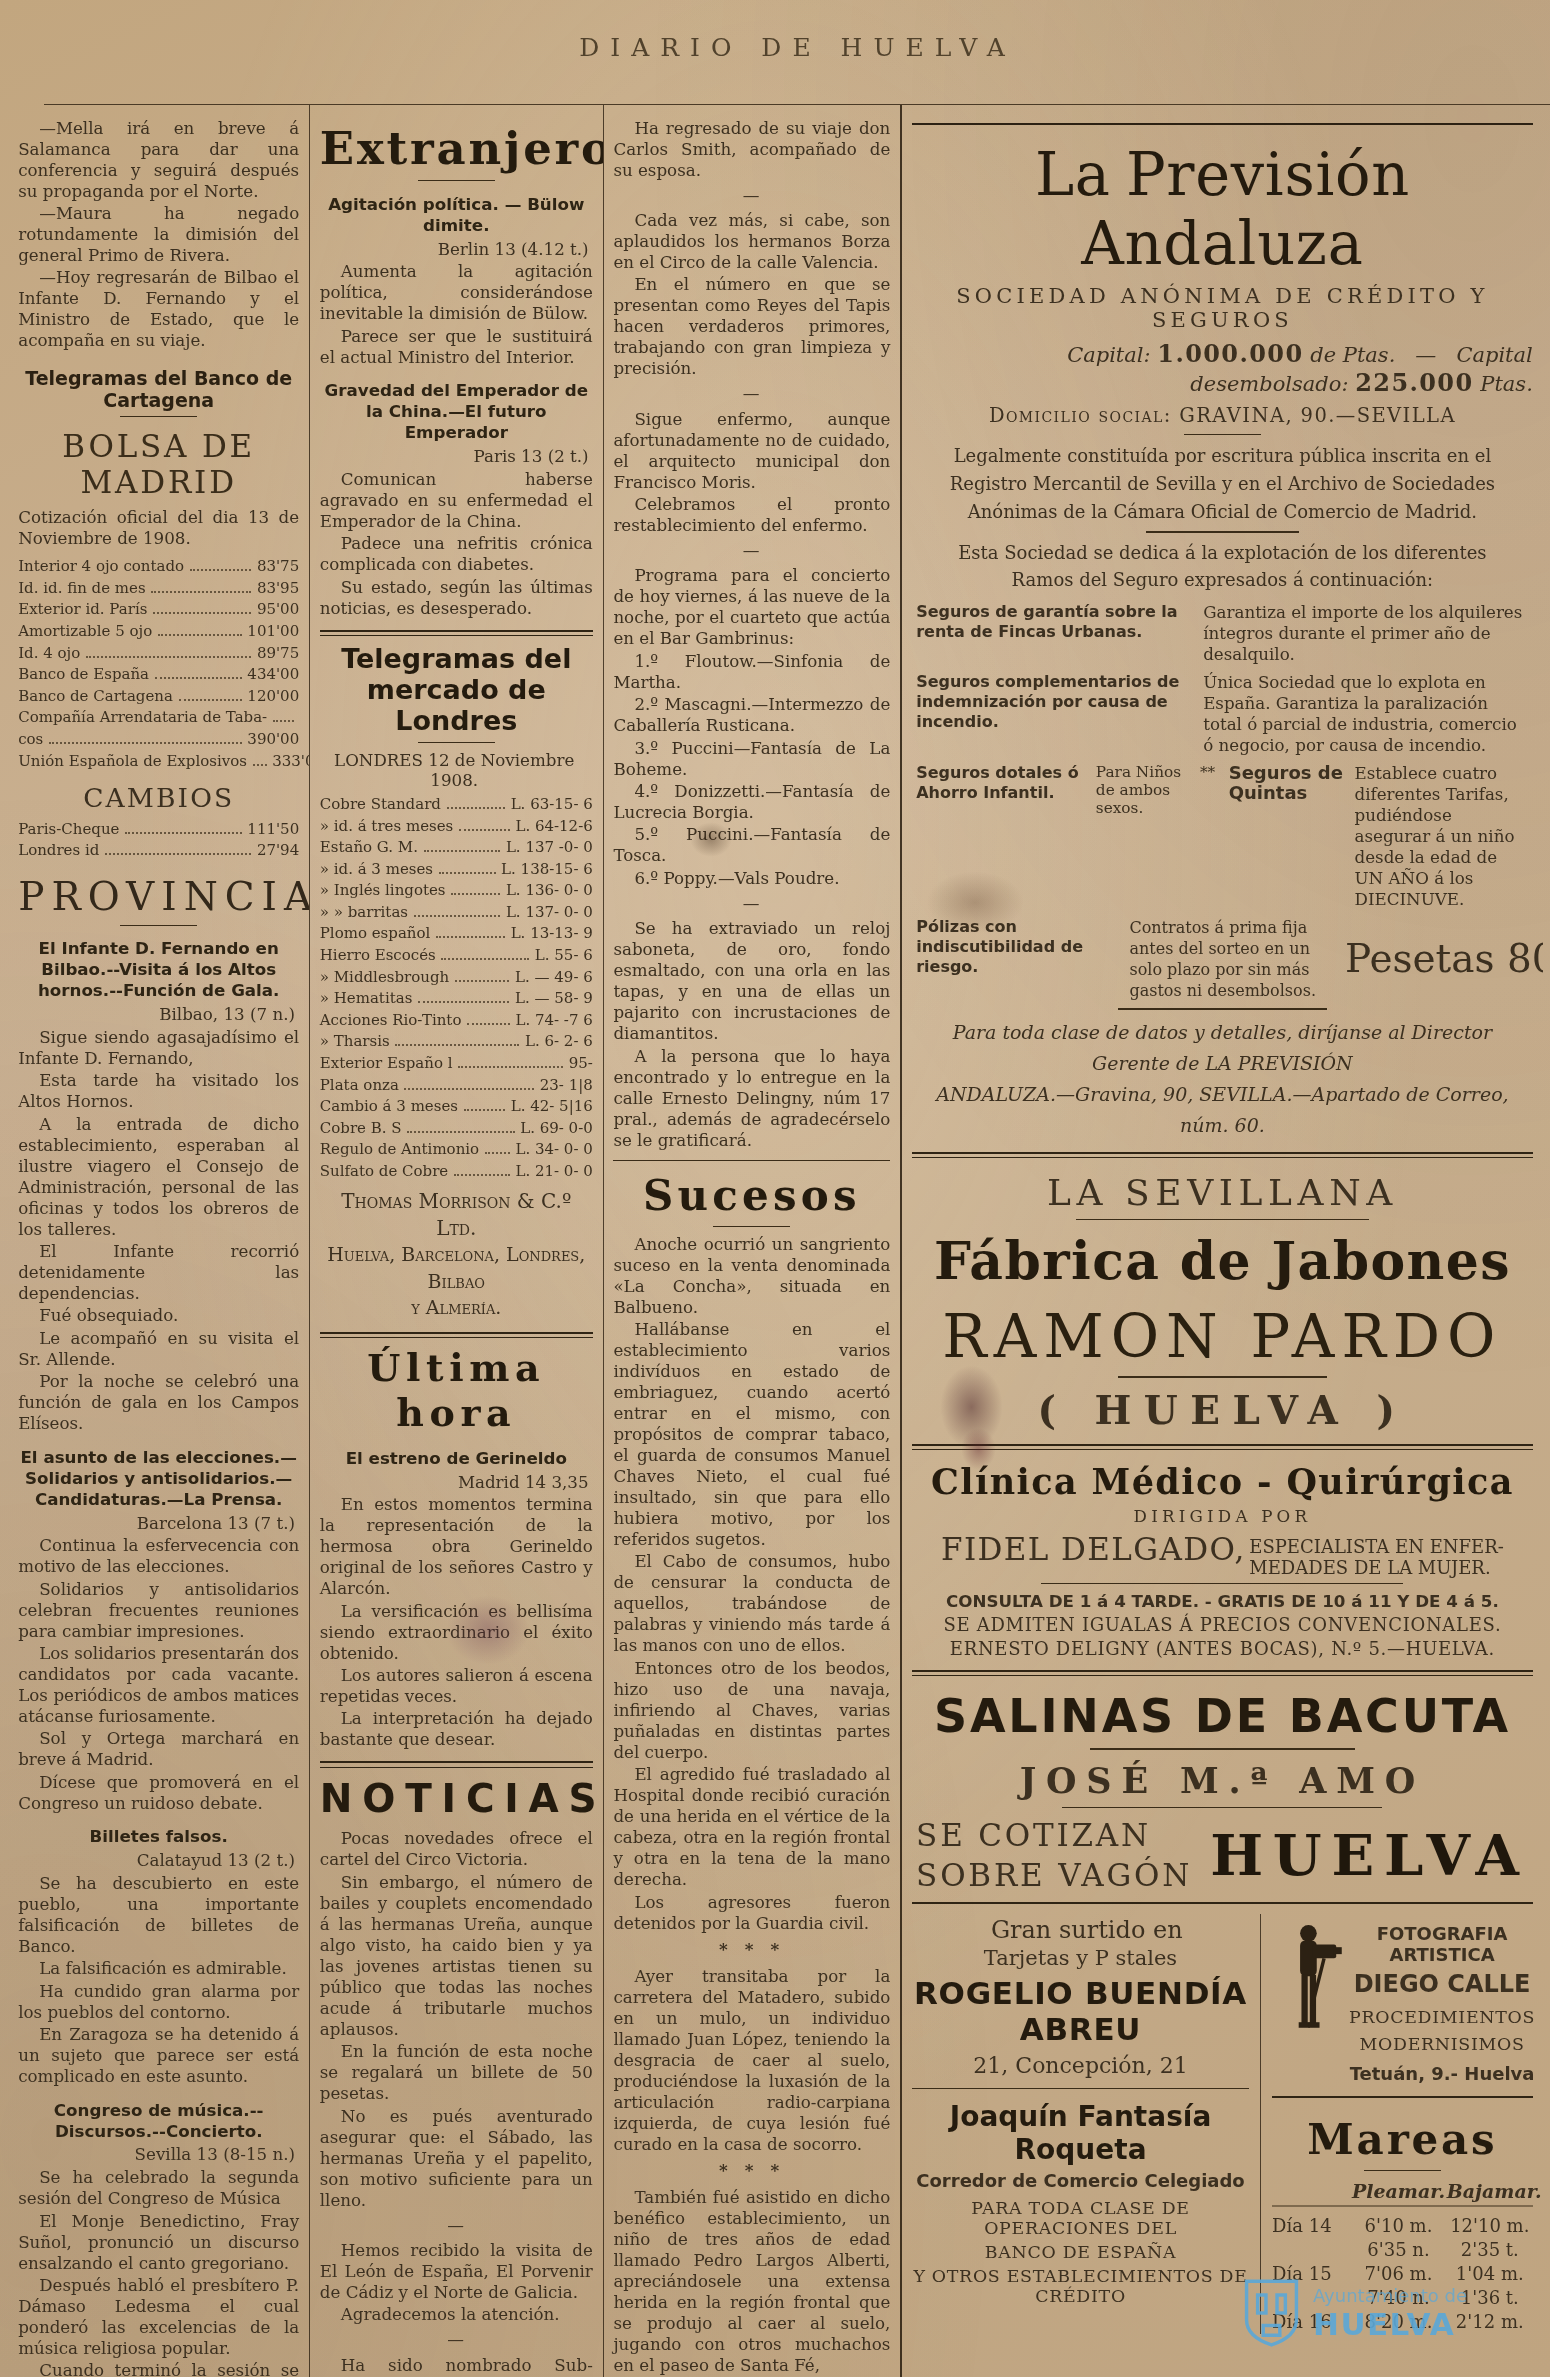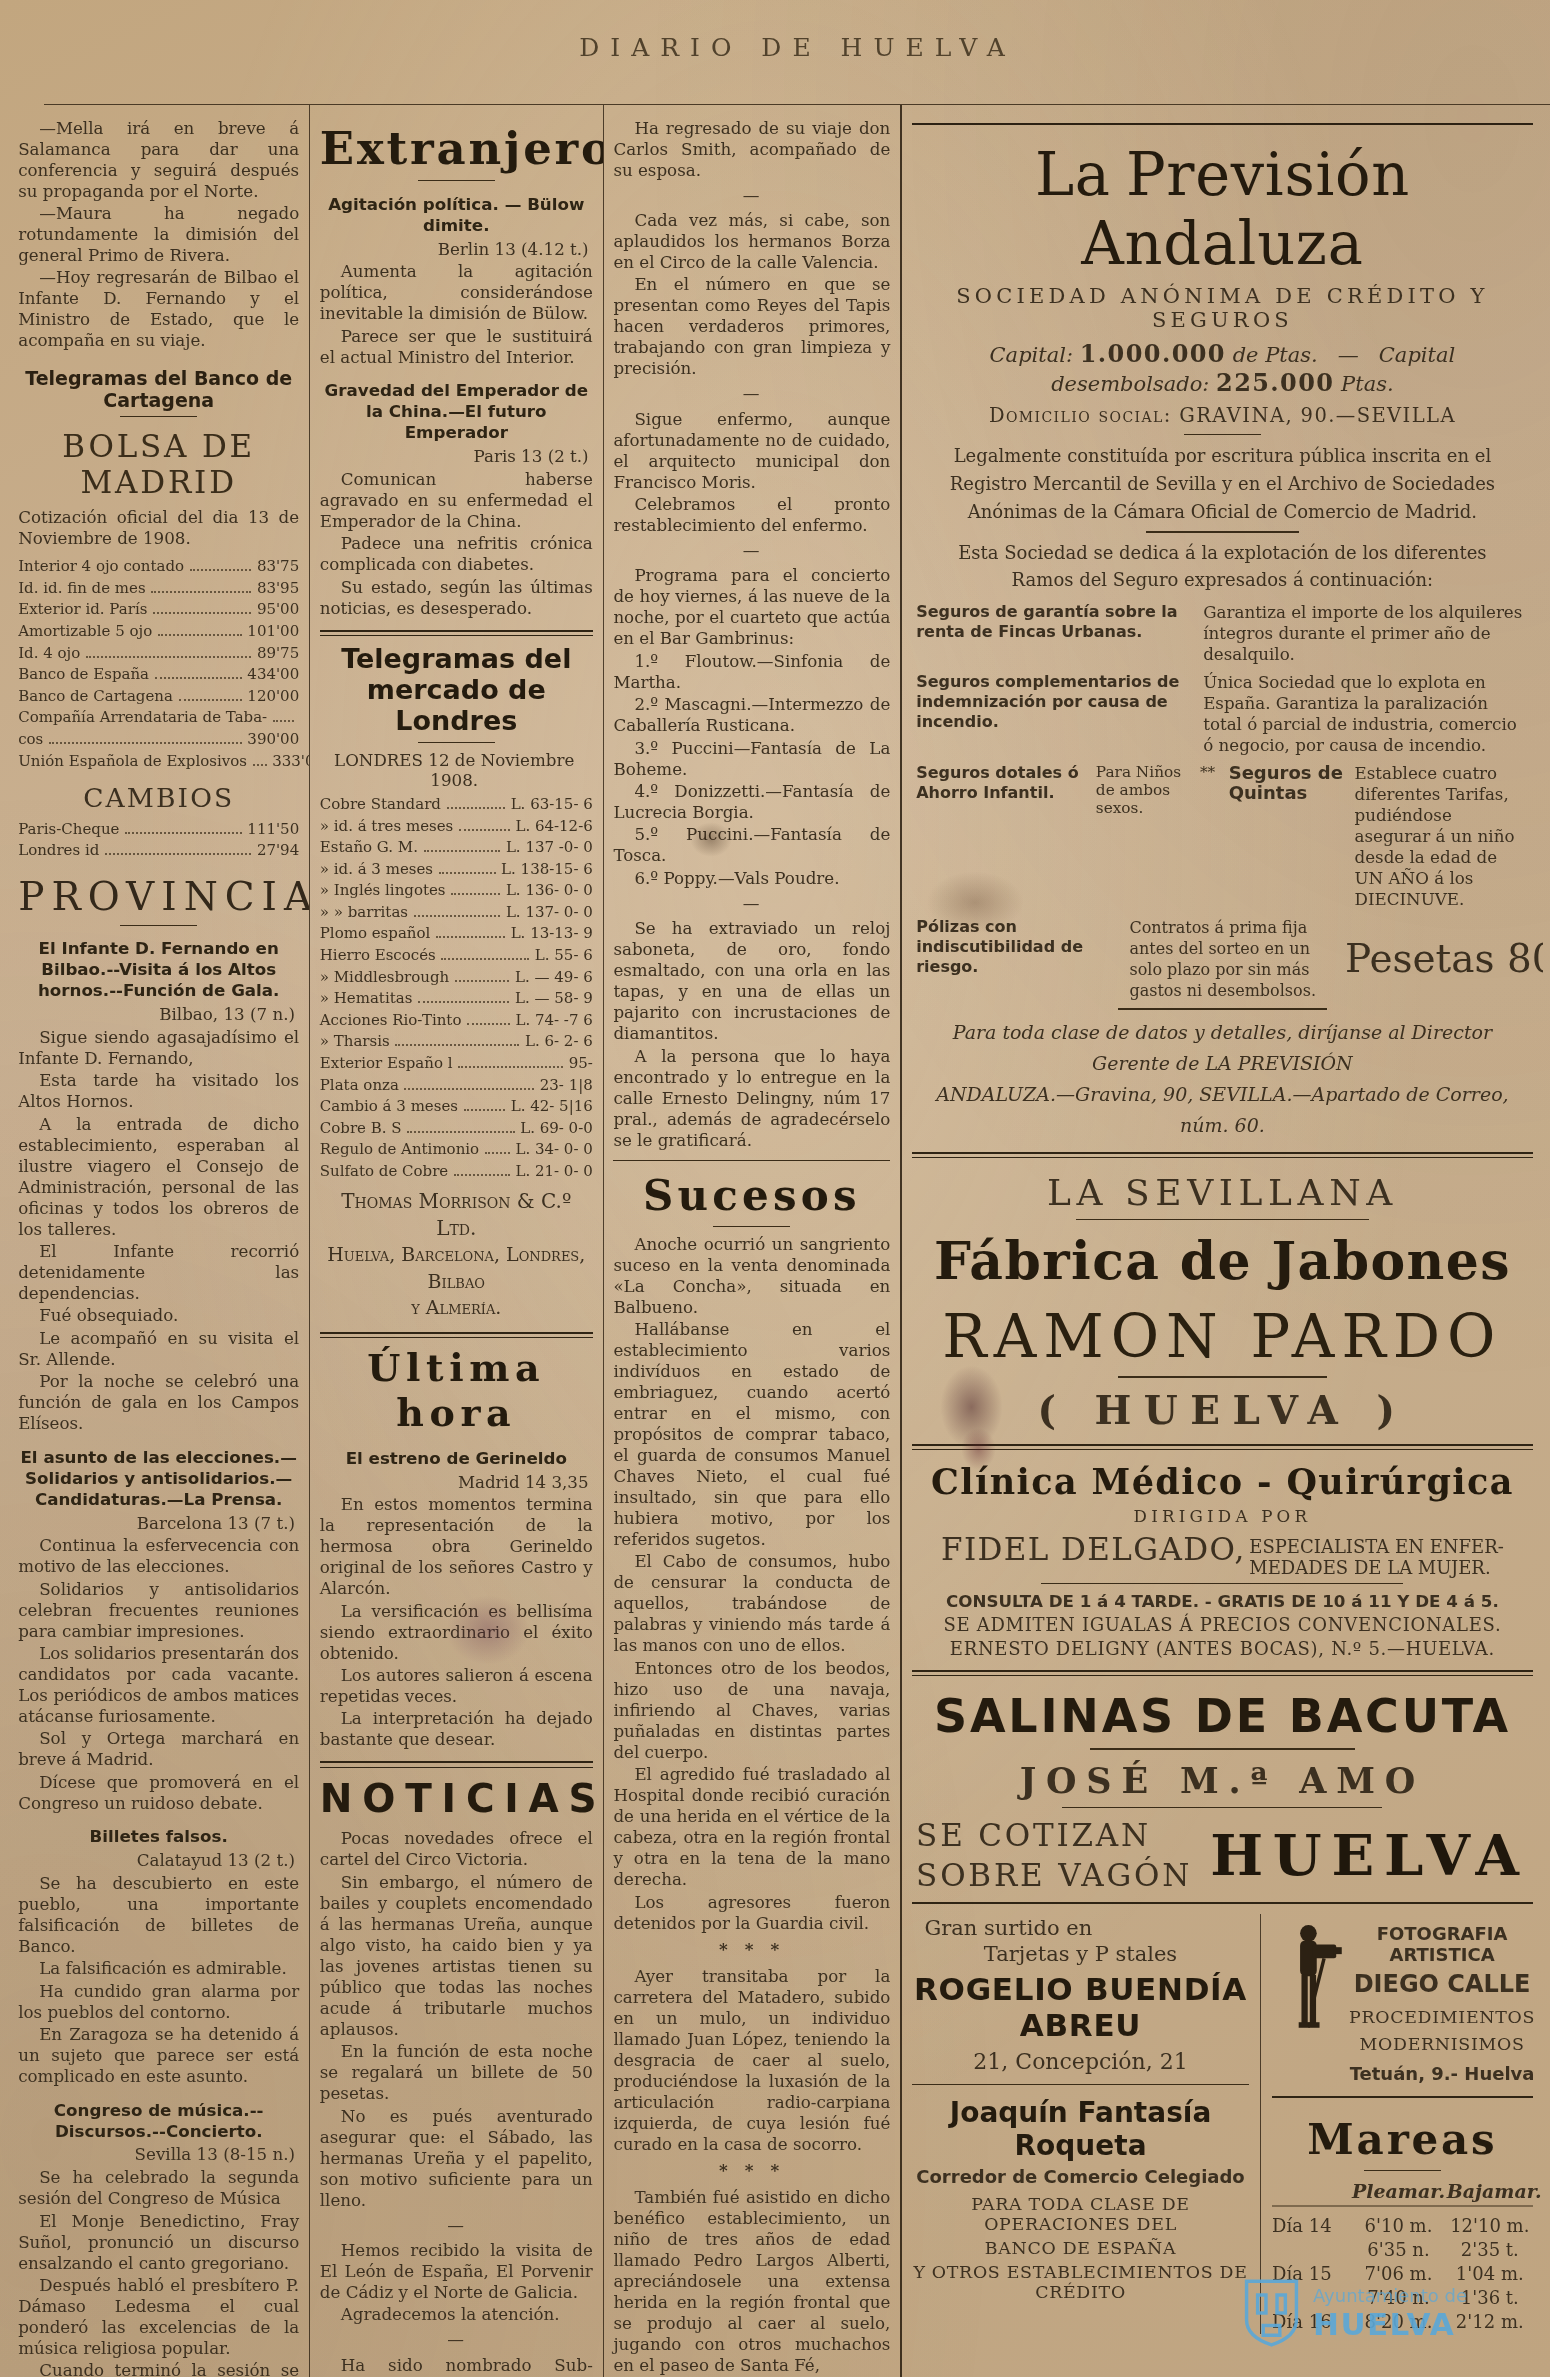--- a/index.html
+++ b/index.html
@@ -55,21 +55,21 @@
   .h-sucesos{font-size:42px;font-weight:bold;letter-spacing:4.2px;text-align:center;margin:5.6px 0 0 0;color:#241b0e;}
   .smallcaps{font-variant:small-caps;}
 
   .banco-head{font-family:"DejaVu Sans","Liberation Sans",sans-serif;font-weight:bold;font-size:19px;text-align:center;margin:15.3px 0 2.8px 0;color:#2c2112;}
 
   
   .ad{text-align:center;}
   .prevision{border-top:2.8px solid #2c2113;padding-top:12.5px;}
   .h-prevision{font-size:59px;letter-spacing:0.7px;text-align:center;margin:2.8px 0 5.6px 0;color:#241b0e;font-weight:normal;word-spacing:-4.2px;}
   .prev-sub{font-size:21px;letter-spacing:4.2px;text-align:center;margin:1.4px 0 7px 0;}
-  .prev-capital{font-size:21px;text-align:center;margin:2.8px 0 7px 0;font-style:italic;}
+  .prev-capital{font-size:21px;text-align:right;margin:2.8px 0 7px 0;font-style:italic;}
   .prev-capital b{font-style:normal;font-size:24px;letter-spacing:1.4px;}
   .prev-dom{font-size:19.5px;text-align:center;margin:5.6px 0 7px 0;letter-spacing:1.4px;}
   .prev-legal{font-size:18px;line-height:28px;text-align:center;margin:4.2px 21px;}
   .prev-dedica{font-size:18px;line-height:26.5px;text-align:center;margin:7px 42px 8.4px 42px;}
   .prev-item{display:flex;margin:4.2px 4.2px 7px 4.2px;text-align:left;}
   .prev-item .pk{font-family:"DejaVu Sans","Liberation Sans",sans-serif;font-weight:bold;font-size:16px;line-height:20px;width:46%;}
   .prev-item .pv{font-size:16.7px;line-height:21px;width:54%;padding-left:9.8px;}
   .prev-mid{font-size:15.3px;line-height:18px;padding:0 5.6px;}
   .pesetas{font-size:39px;white-space:nowrap;align-self:center;}
   .prev-foot{font-size:19px;font-style:italic;text-align:center;line-height:31px;margin:5.6px 7px;}
@@ -89,21 +89,21 @@
   .clin-small{font-size:18px;letter-spacing:0.7px;margin:2.8px 0;}
   .h-salinas{font-family:"DejaVu Sans","Liberation Sans",sans-serif;font-weight:bold;font-size:46px;letter-spacing:2.8px;margin:12.5px 0 4.2px 0;color:#241b0e;}
   .h-amo{font-size:35px;font-weight:bold;letter-spacing:9.8px;margin:9.8px 0 5.6px 0;}
   .cotizan-wrap{display:flex;align-items:center;justify-content:center;margin:7px 0 4.2px 0;}
   .cotizan{font-size:31px;letter-spacing:2.8px;text-align:left;line-height:40px;}
   .h-bighuelva{font-size:56px;font-weight:bold;letter-spacing:9.8px;margin-left:18px;color:#1f170c;}
 
   .subcols{display:flex;margin-top:9.8px;}
   .subL{width:58%;border-right:1.4px solid rgba(45,33,18,.8);padding-right:11px;}
   .subR{width:42%;padding-left:11px;}
-  .gran{font-size:21px;text-align:left;margin:2.8px 0 1.4px 12.5px;}
+  .gran{font-size:24px;text-align:center;margin:2.8px 0 1.4px 12.5px;}
   .tarjetas{font-size:21px;text-align:center;margin:1.4px 0 5.6px 0;}
   .h-rogelio{font-family:"DejaVu Sans","Liberation Sans",sans-serif;font-weight:bold;font-size:31px;letter-spacing:0.7px;margin:5.6px 0 5.6px 0;color:#241b0e;}
   .concepcion{font-size:22px;margin:4.2px 0 9.8px 0;}
   .h-roqueta{font-family:"DejaVu Sans","Liberation Sans",sans-serif;font-weight:bold;font-size:28px;margin:11px 0 4.2px 0;color:#241b0e;}
   .roq-sub{font-family:"DejaVu Sans","Liberation Sans",sans-serif;font-weight:bold;font-size:18px;margin:1.4px 0 7px 0;}
   .roq-line{font-size:17.4px;letter-spacing:0.7px;margin:4.2px 0;}
 
   .foto-wrap{display:flex;align-items:flex-start;margin-top:4.2px;}
   .foto-icon{width:77px;flex:none;}
   .foto-txt{flex:1;text-align:center;}

